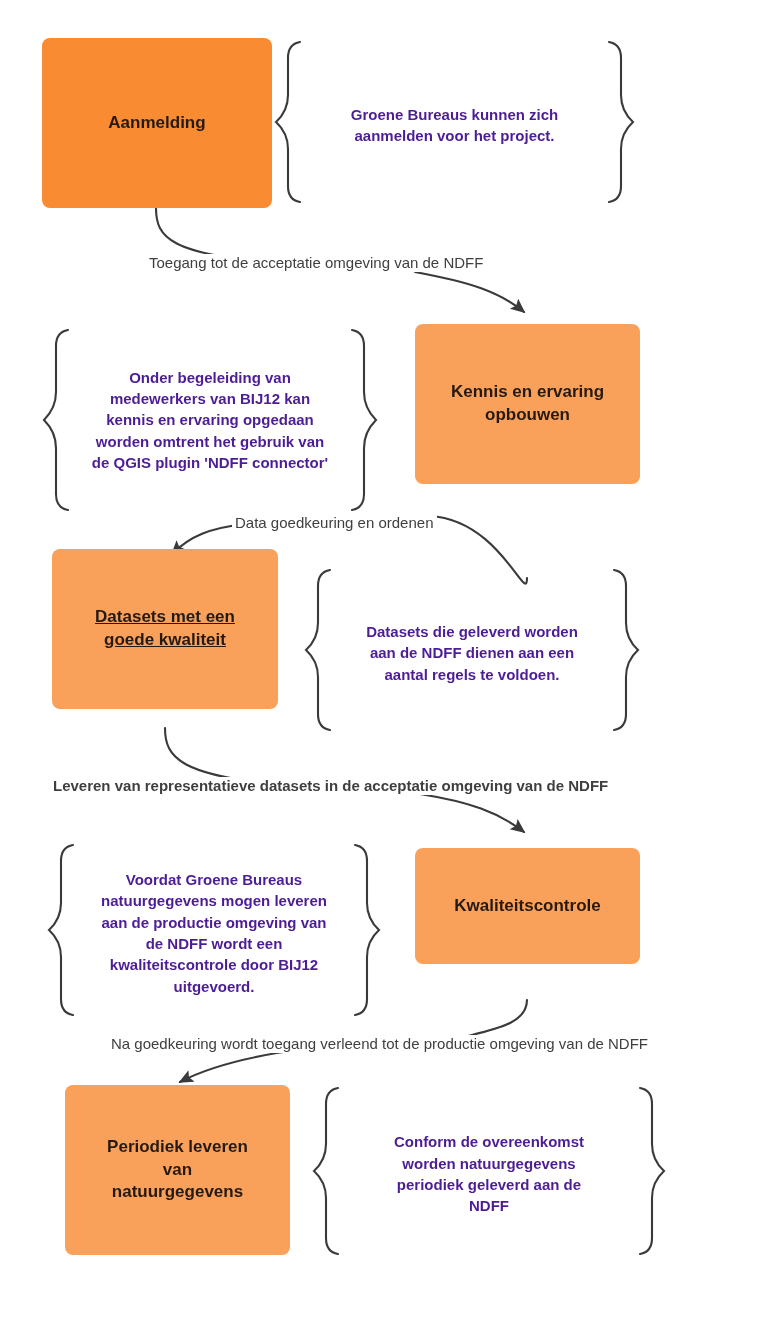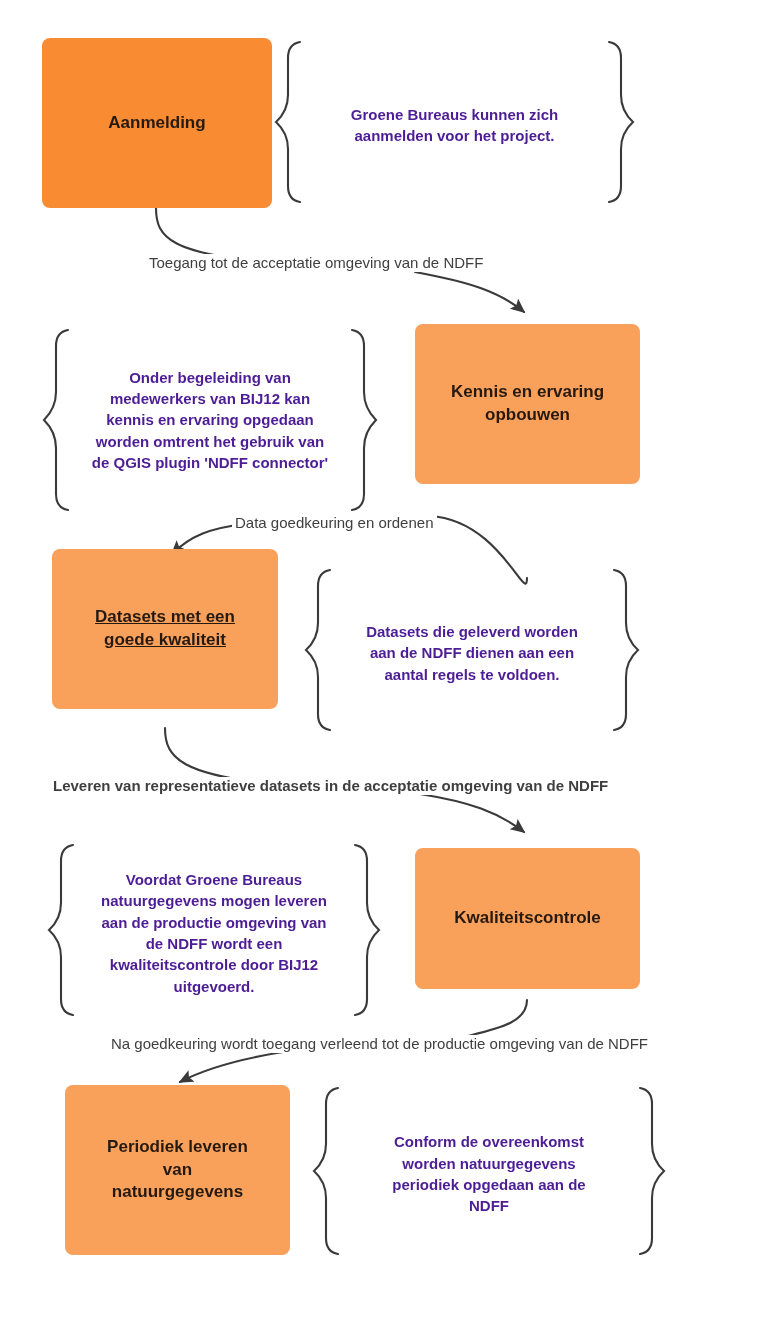--- a/index.html
+++ b/index.html
@@ -102,21 +102,21 @@
   <div class="node" style="left:415px;top:324px;width:225px;height:160px;background:#F9A05A;font-size:17px;">
     <span>Kennis en ervaring
 opbouwen</span>
   </div>
 
   <div class="node" style="left:52px;top:549px;width:226px;height:160px;background:#F9A05A;font-size:17px;text-decoration:underline;">
     <span>Datasets met een
 goede kwaliteit</span>
   </div>
 
-  <div class="node" style="left:415px;top:848px;width:225px;height:141px;background:#F9A05A;font-size:17px;">
+  <div class="node" style="left:415px;top:848px;width:225px;height:116px;background:#F9A05A;font-size:17px;">
     <span>Kwaliteitscontrole</span>
   </div>
 
   <div class="node" style="left:65px;top:1085px;width:225px;height:170px;background:#F9A05A;font-size:17px;">
     <span>Periodiek leveren
 van
 natuurgegevens</span>
   </div>
 
   <div class="desc" style="left:306px;top:42px;width:297px;height:166px;font-size:15px;">
@@ -143,21 +143,21 @@
 natuurgegevens mogen leveren
 aan de productie omgeving van
 de NDFF wordt een
 kwaliteitscontrole door BIJ12
 uitgevoerd.</span>
   </div>
 
   <div class="desc" style="left:344px;top:1088px;width:290px;height:172px;font-size:15px;">
     <span>Conform de overeenkomst
 worden natuurgegevens
-periodiek opgedaan aan de
+periodiek geleverd aan de
 NDFF</span>
   </div>
 
   <div class="edge-label" style="left:146px;top:254px;font-size:15px;">
     <span>Toegang tot de acceptatie omgeving van de NDFF</span>
   </div>
 
   <div class="edge-label" style="left:232px;top:514px;font-size:15px;">
     <span>Data goedkeuring en ordenen</span>
   </div>

